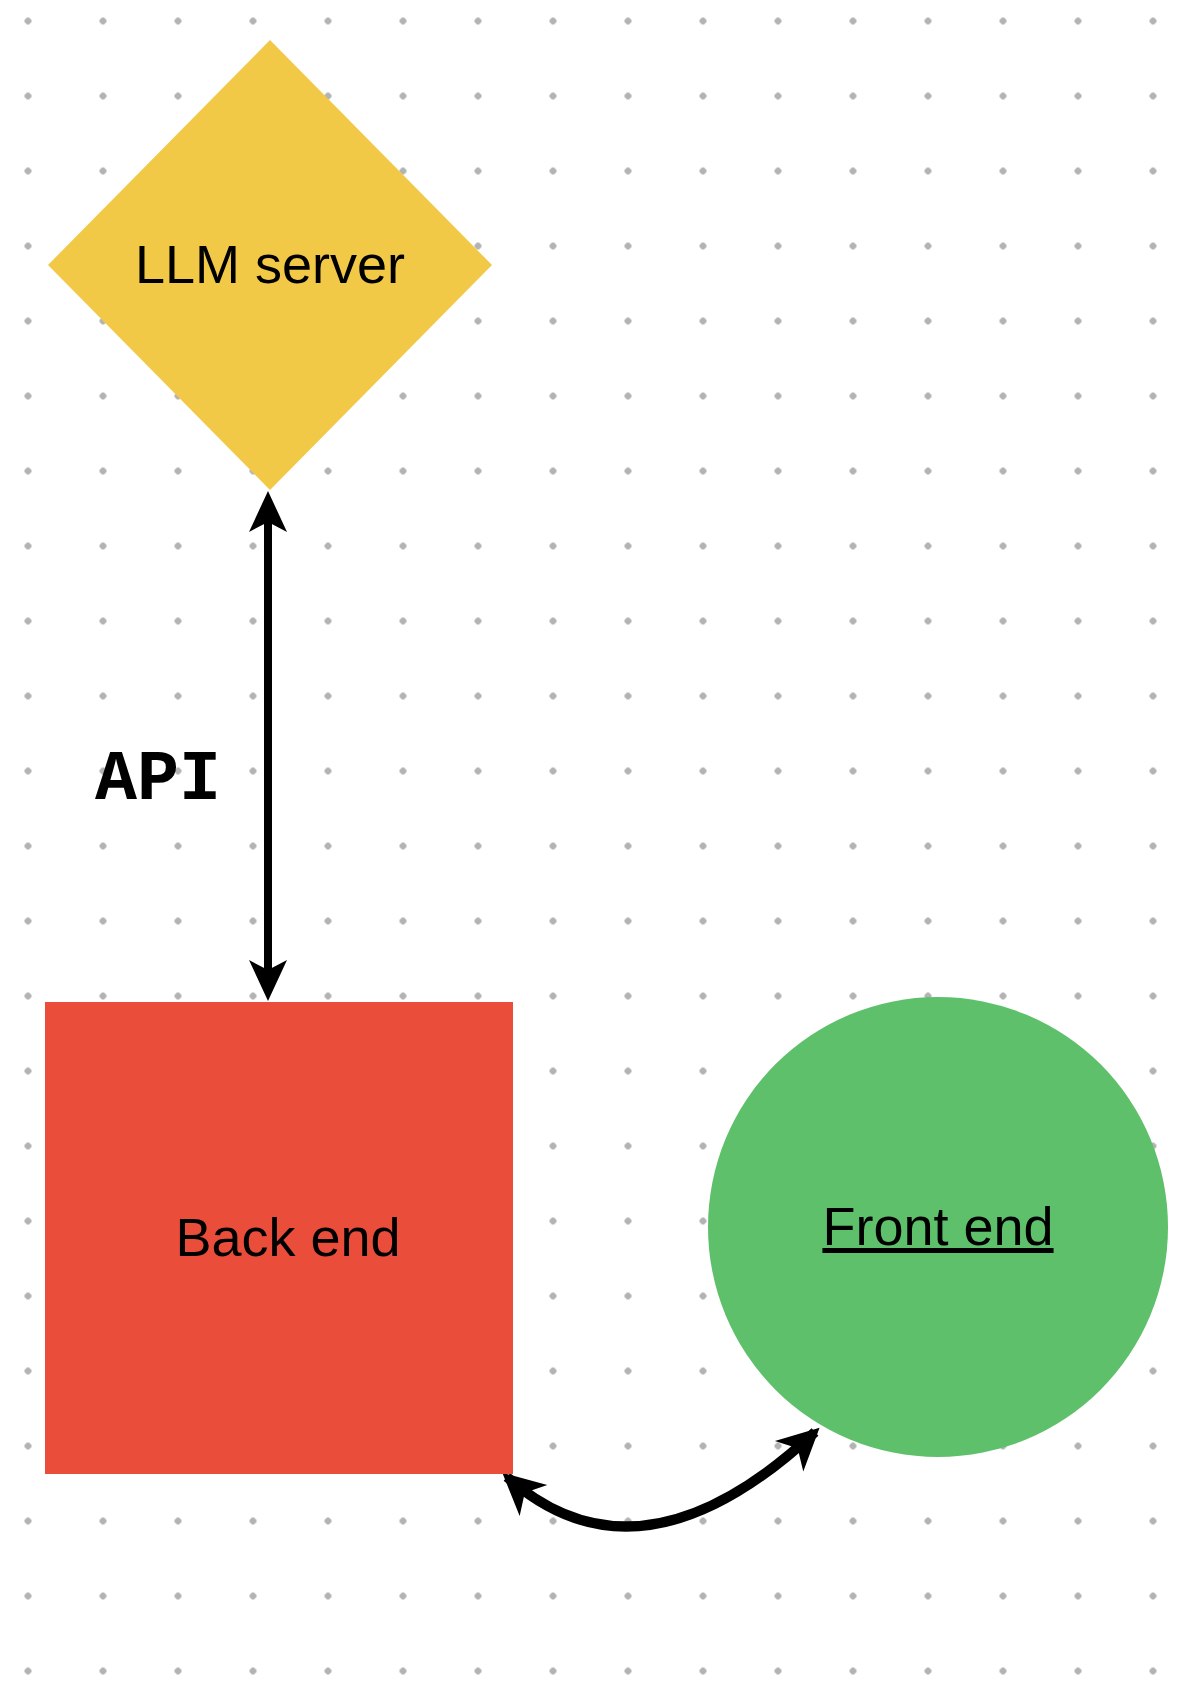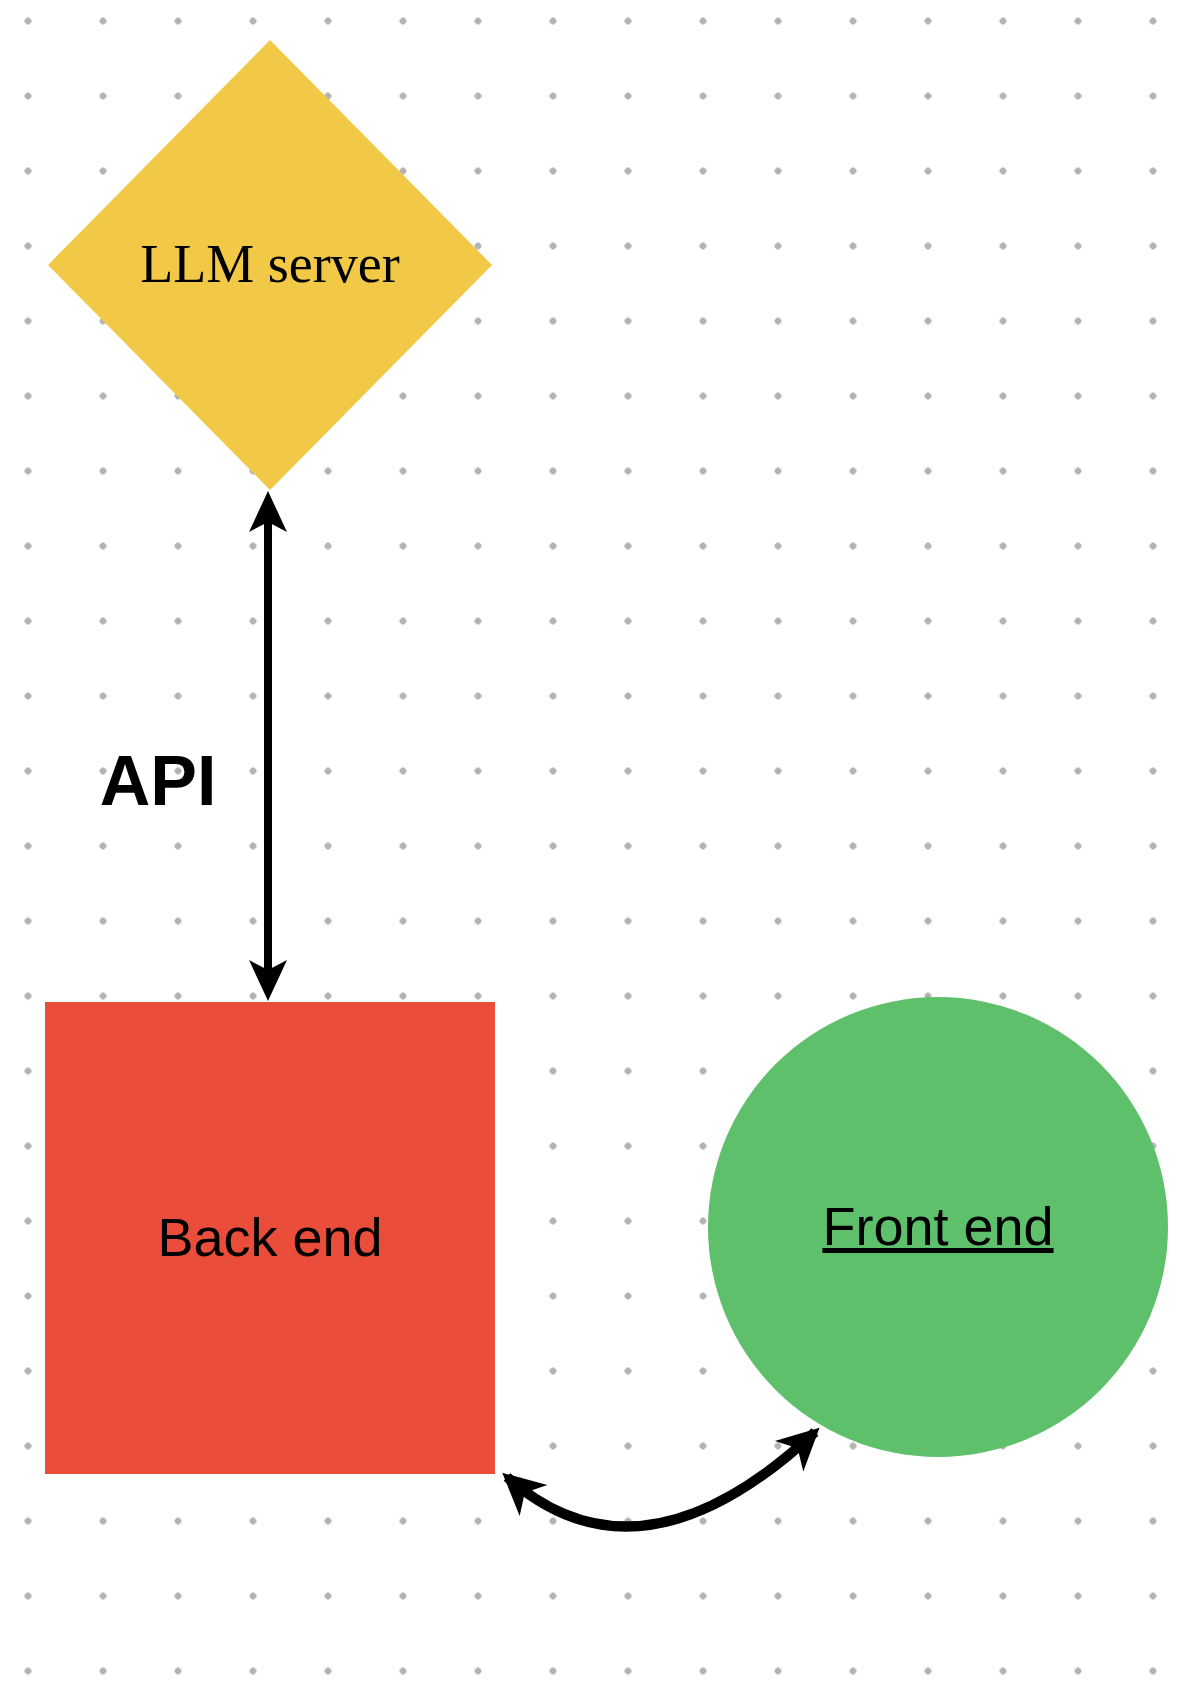--- a/index.html
+++ b/index.html
@@ -61,20 +61,21 @@
     height: 1697px;
   }
   .edge-label {
     position: absolute;
     transform: translate(-50%, -50%);
     font-size: 70px;
     font-weight: 700;
     color: #000000;
     white-space: nowrap;
     line-height: 1;
+    font-family: Liberation Mono, monospace;
   }
   .edge-label.api    { left: 158px; top: 781px; }
   .edge-label.webrtc { left: 657px; top: 1602px; }
 </style>
 </head>
 <body>
 
 <div class="canvas">
 
   <svg class="edges-layer" width="1179" height="1697" viewBox="0 0 1179 1697" xmlns="http://www.w3.org/2000/svg">
@@ -88,25 +89,25 @@
       <line x1="268" y1="518" x2="268" y2="974" stroke="#000000" stroke-width="8"></line>
       <polygon points="268,491 287,532 268,522 249,532" fill="#000000"></polygon>
       <polygon points="268,1001 287,960 268,970 249,960" fill="#000000"></polygon>
     </g>
 
     <g>
       <path d="M 507 1477 Q 640 1595 815 1432" fill="none" stroke="#000000" stroke-width="10" marker-start="url(#ah)" marker-end="url(#ah)"></path>
     </g>
   </svg>
 
-  <div class="node diamond" style="background-color: rgb(242, 201, 71); font-family: Liberation Serif, serif;">
+  <div class="node diamond" style="background-color: rgb(242, 201, 71);">
     <span class="node-label">LLM server</span>
   </div>
 
-  <div class="node square" style="background-color: rgb(235, 77, 59);">
+  <div class="node square" style="background-color: rgb(235, 77, 59); padding-left: 18px;">
     <span class="node-label">Back end</span>
   </div>
 
   <div class="node circle" style="background-color: rgb(94, 192, 106);">
     <span class="node-label">Front end</span>
   </div>
 
   <div class="edge-label api">API</div>
 
 

